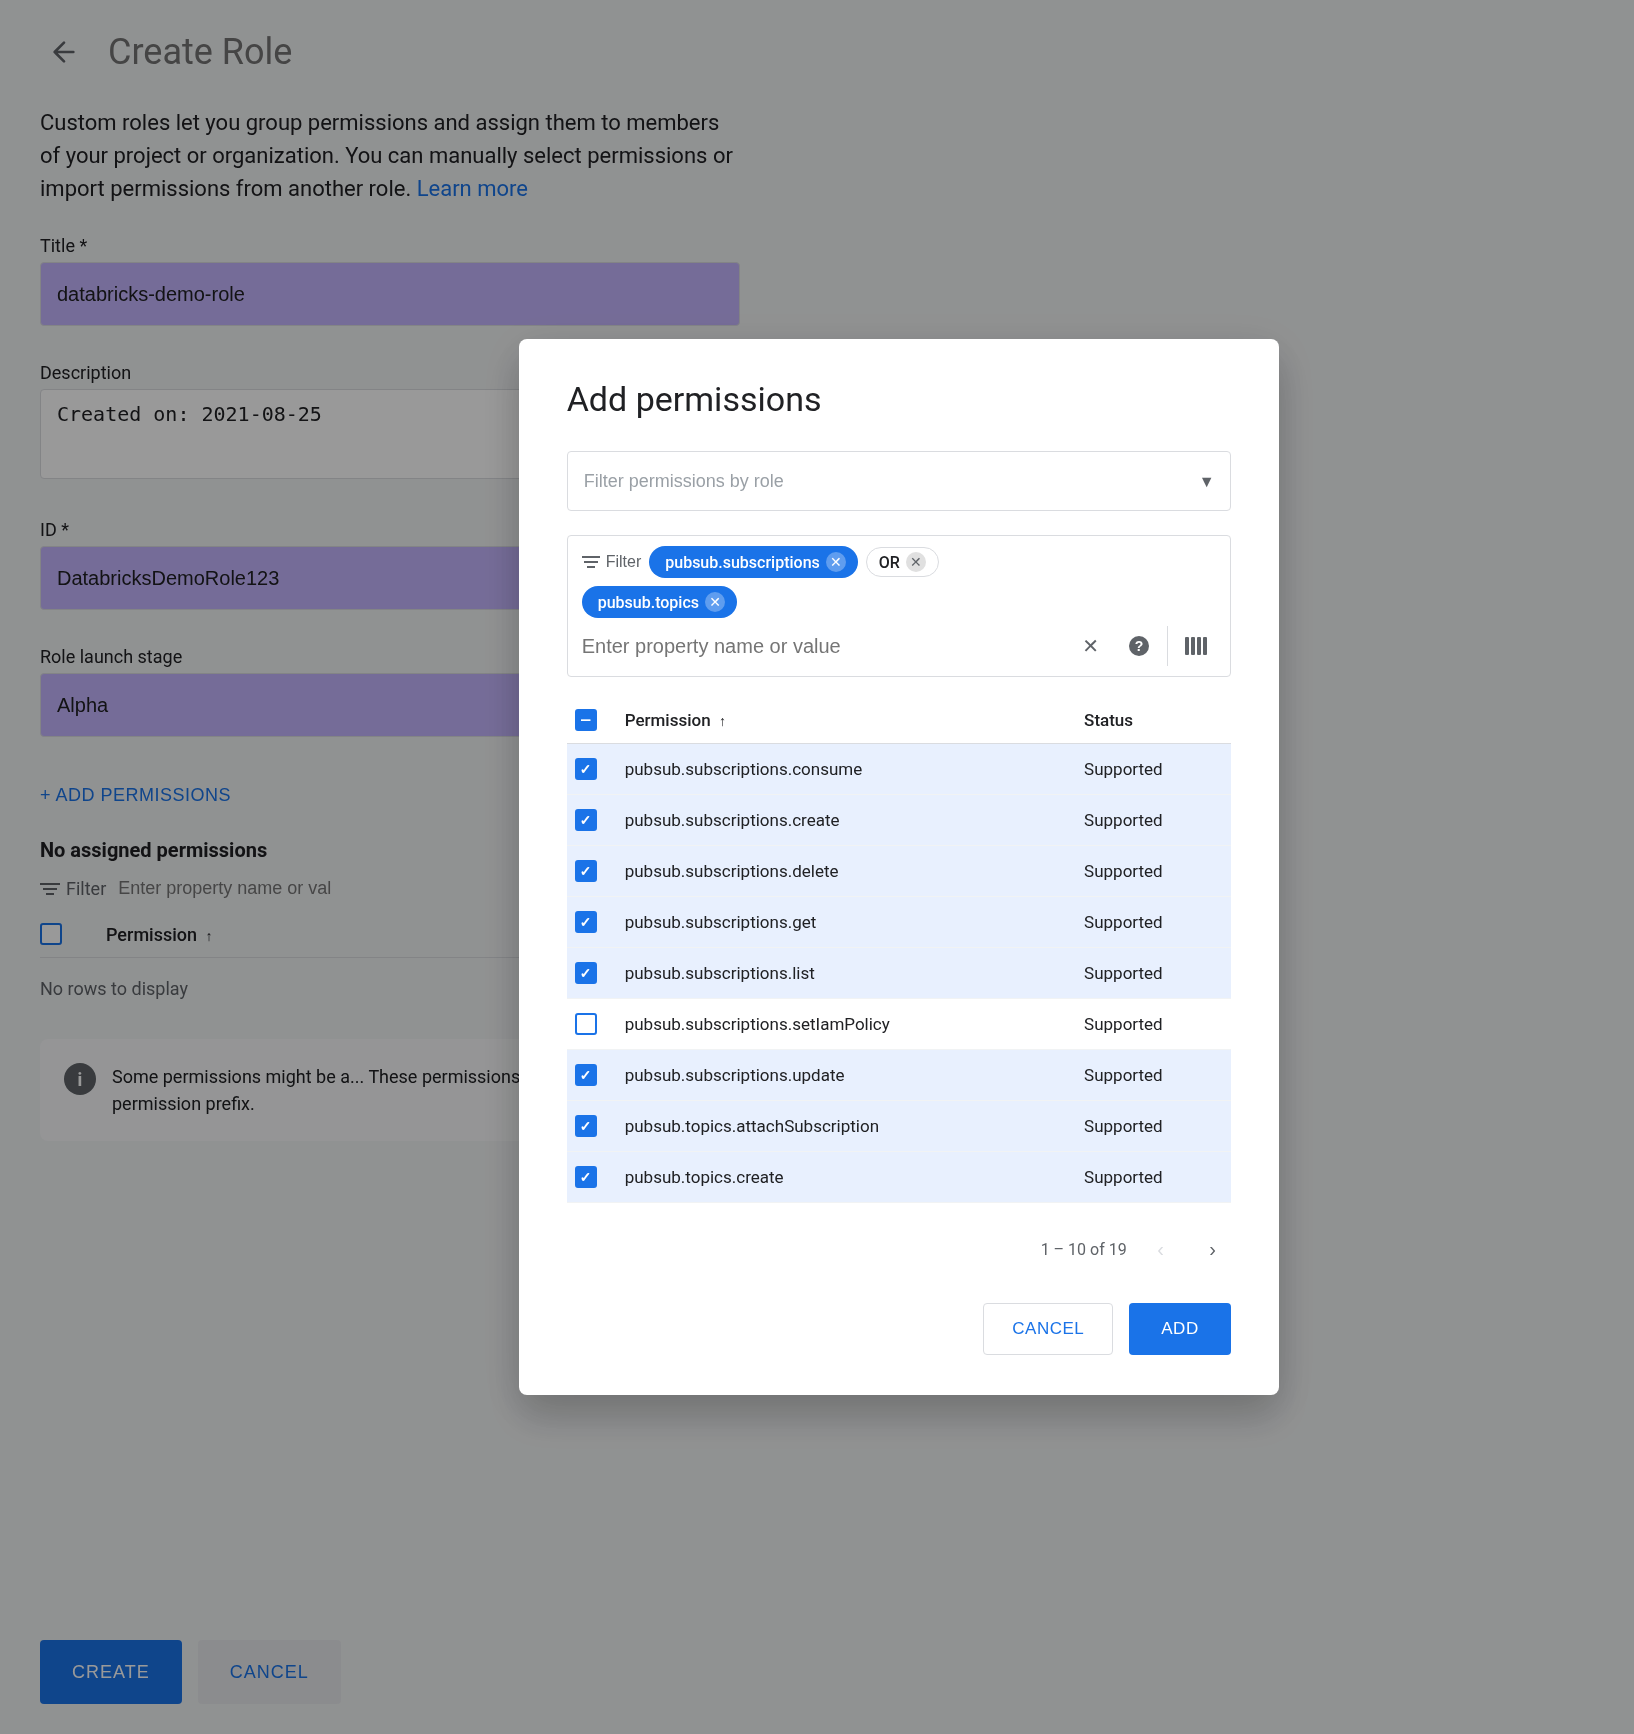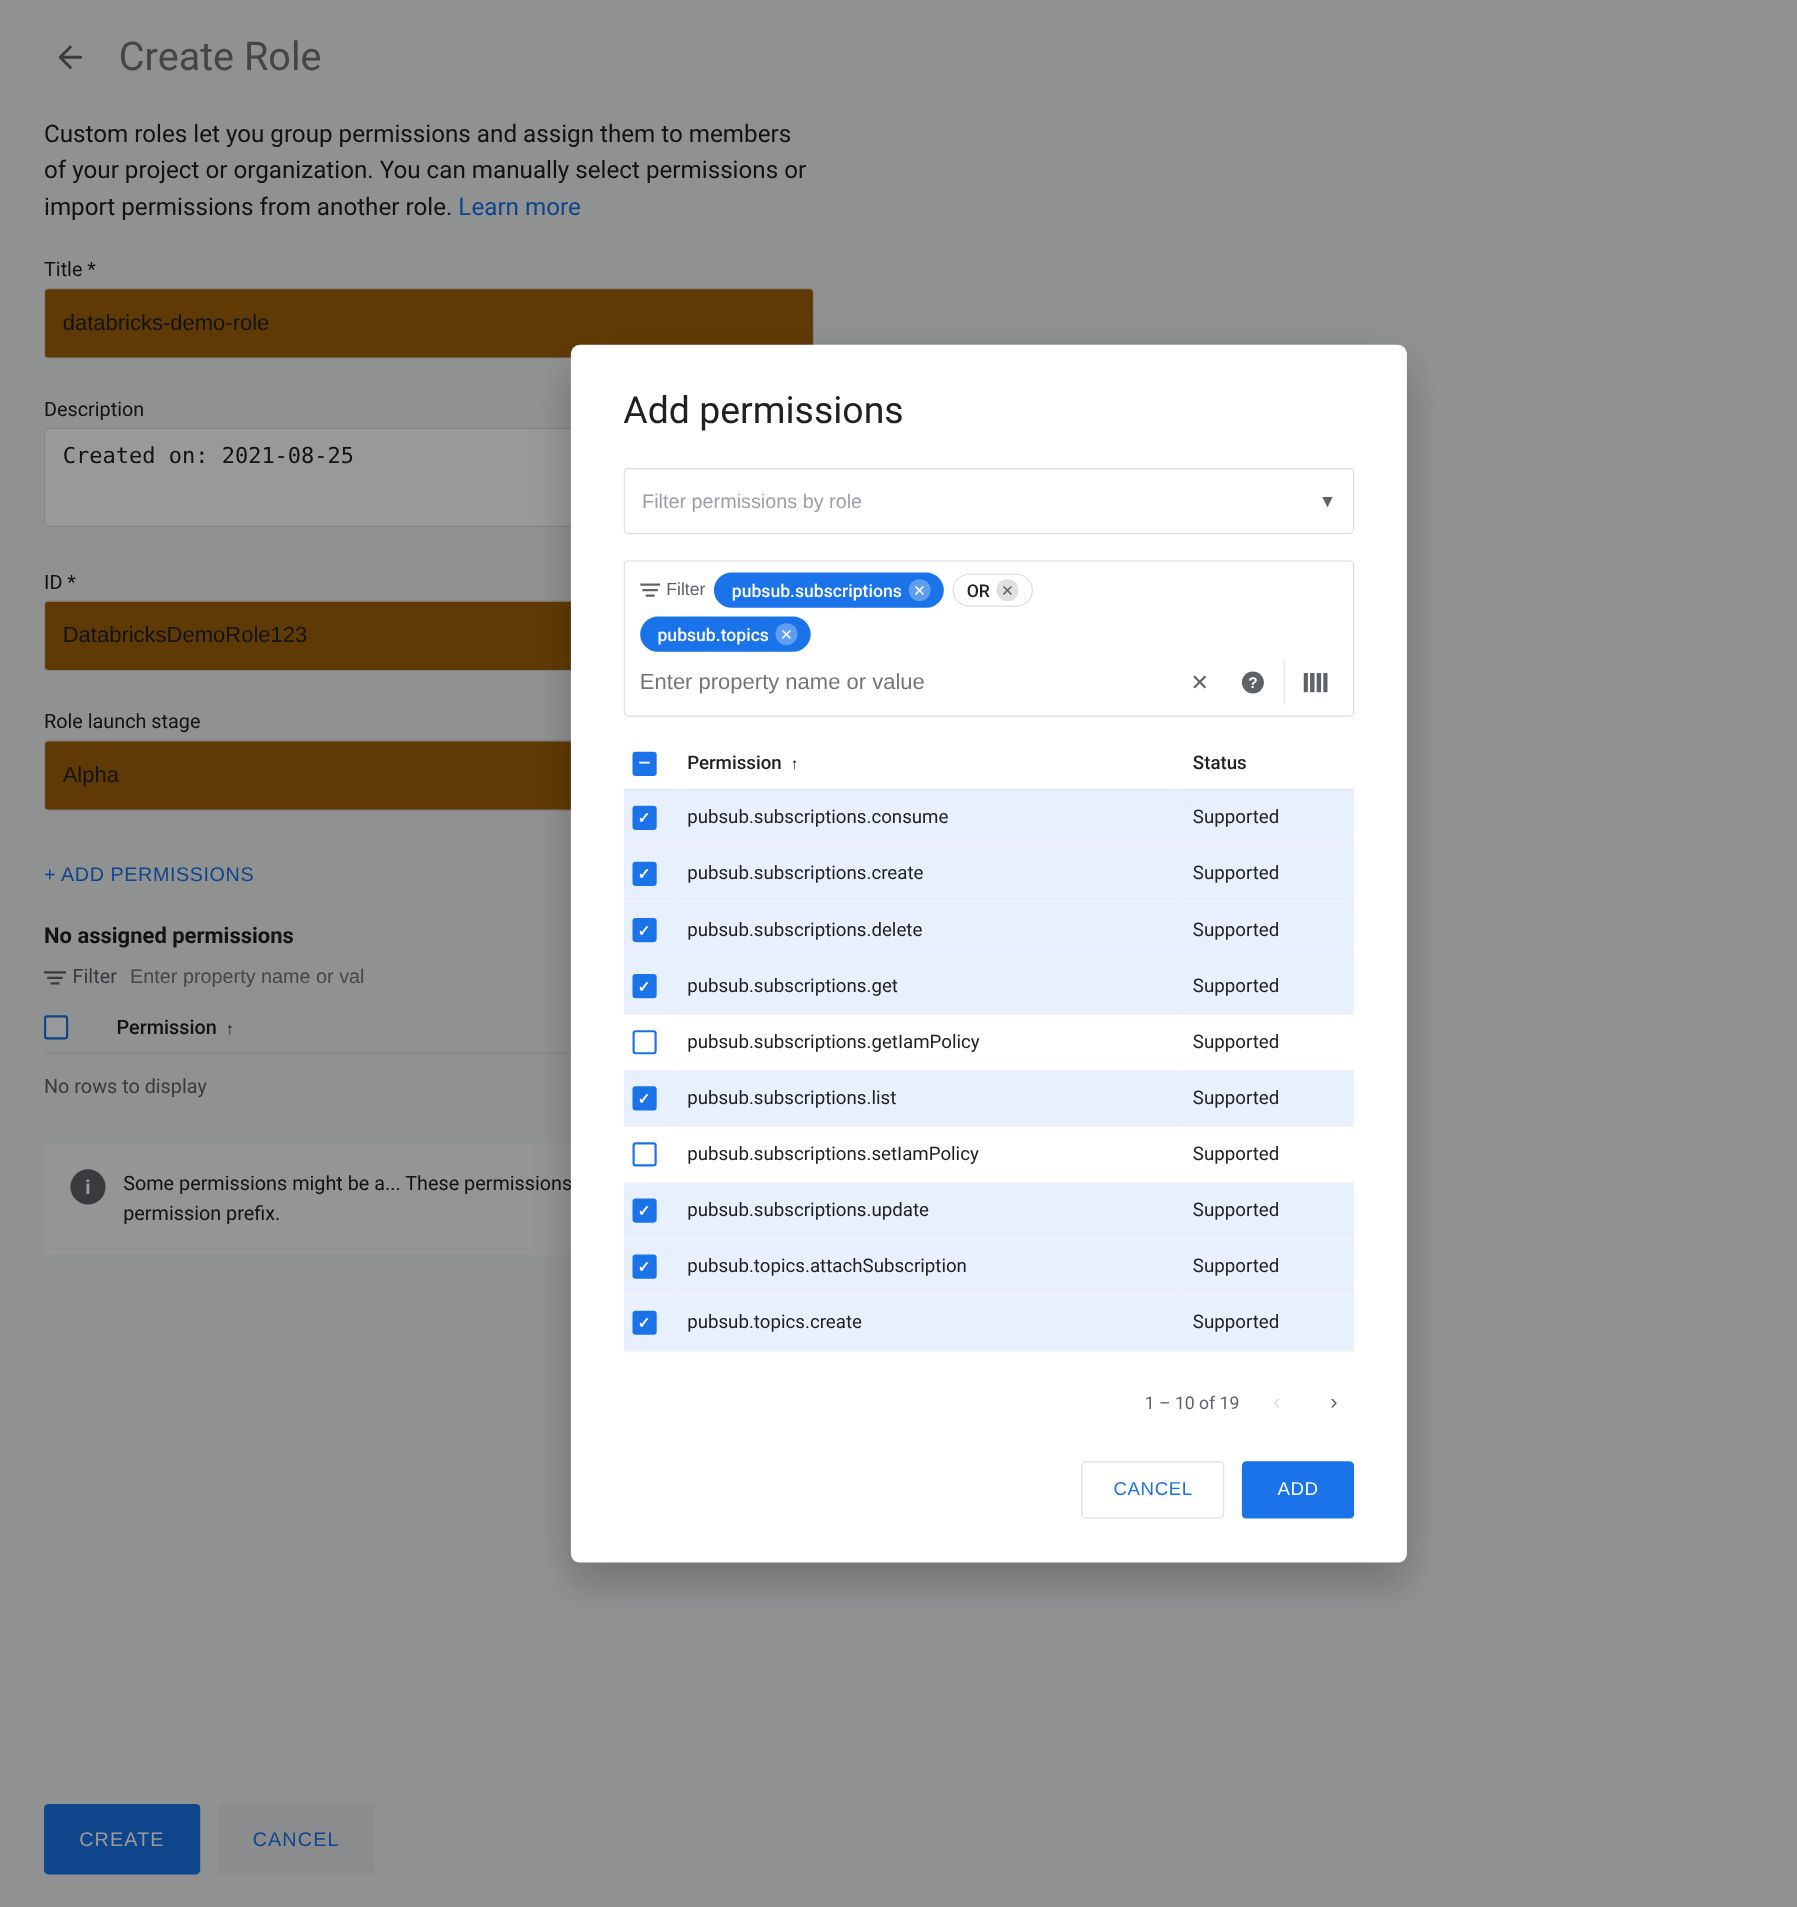--- a/index.html
+++ b/index.html
@@ -79,21 +79,21 @@
     }
 
     .text-input {
       width: 700px;
       height: 64px;
       border: 1px solid #dadce0;
       border-radius: 4px;
       padding: 0 16px;
       font-size: 20px;
       color: #202124;
-      background: #a16207;
+      background: #c4b5fd;
       outline: none;
     }
 
     .textarea-input {
       width: 700px;
       height: 90px;
       border: 1px solid #dadce0;
       border-radius: 4px;
       padding: 12px 16px;
       font-size: 20px;
@@ -713,27 +713,20 @@
         </tr>
         <tr class="highlighted">
           <td class="checkbox-cell">
             <div class="custom-checkbox checked">
               <span class="checkmark">✓</span>
             </div>
           </td>
           <td>pubsub.subscriptions.get</td>
           <td>Supported</td>
         </tr>
-        <tr>
-          <td class="checkbox-cell">
-            <div class="custom-checkbox"></div>
-          </td>
-          <td>pubsub.subscriptions.getIamPolicy</td>
-          <td>Supported</td>
-        </tr>
         <tr class="highlighted">
           <td class="checkbox-cell">
             <div class="custom-checkbox checked">
               <span class="checkmark">✓</span>
             </div>
           </td>
           <td>pubsub.subscriptions.list</td>
           <td>Supported</td>
         </tr>
         <tr>

